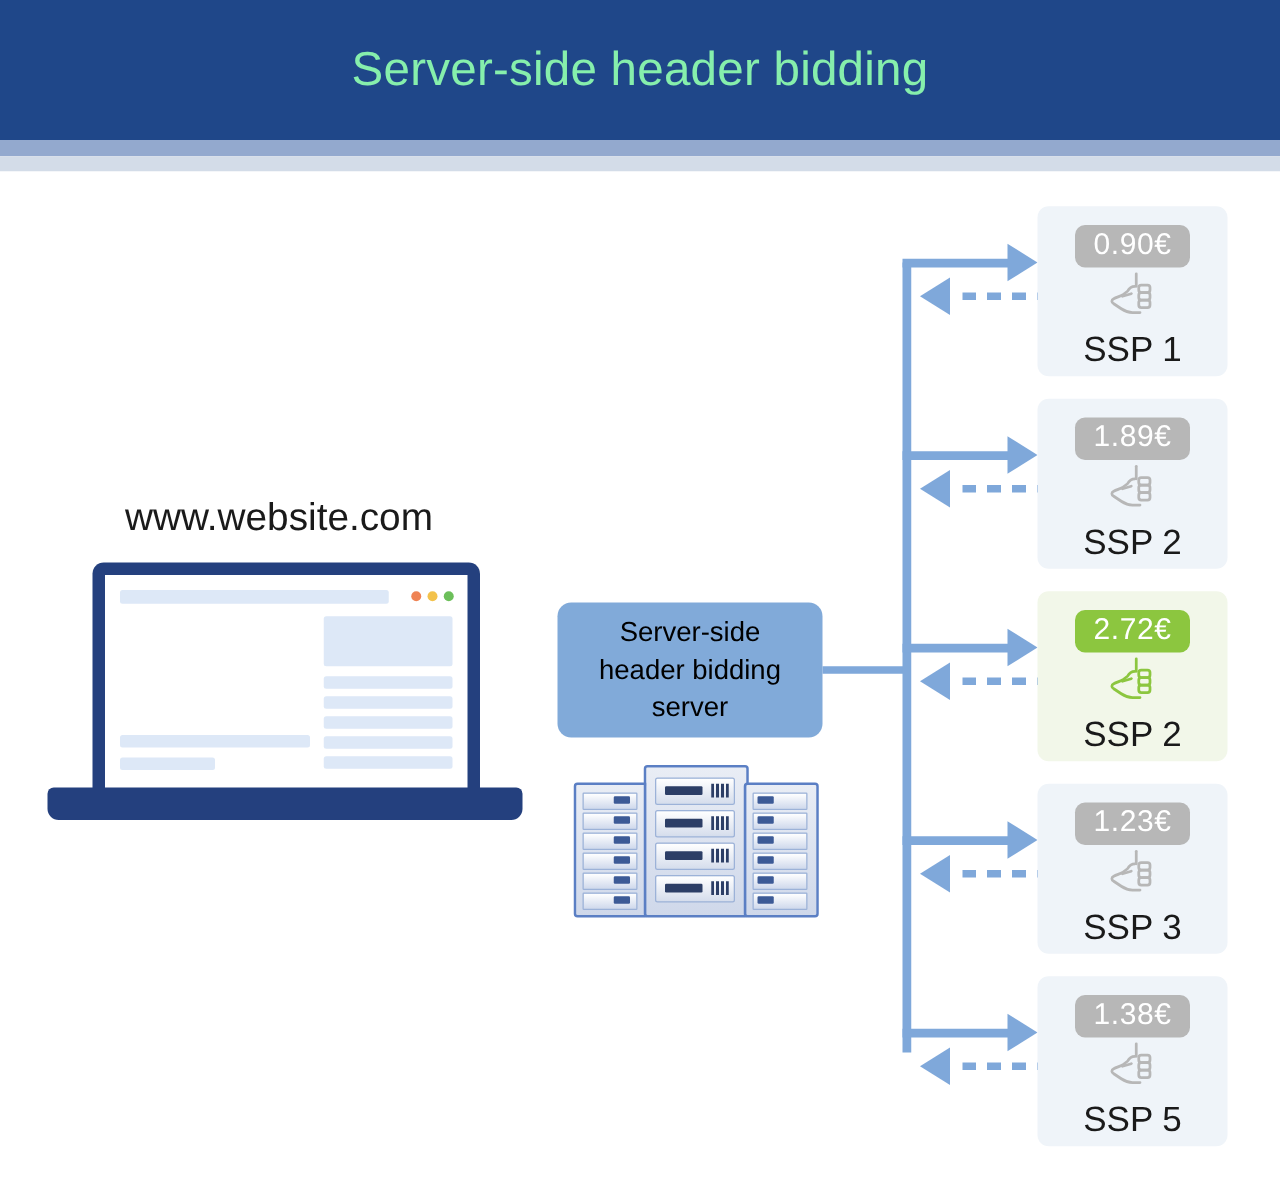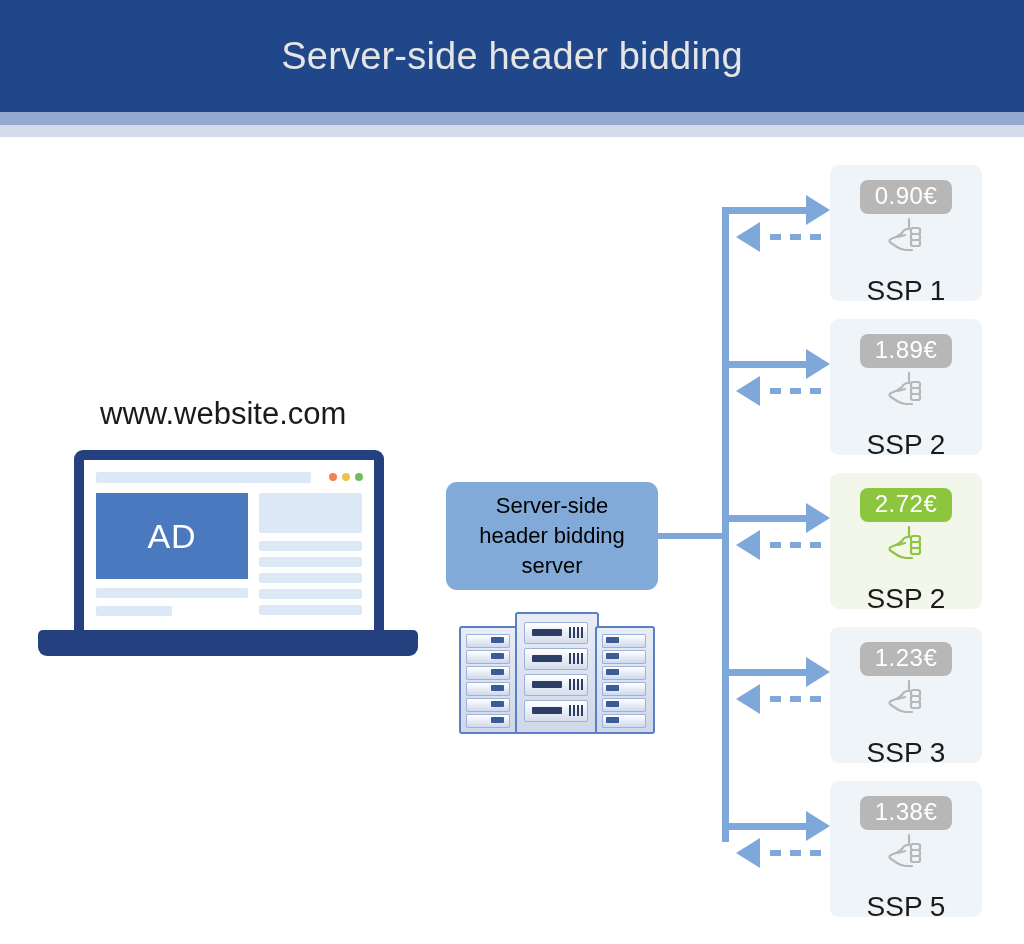--- a/index.html
+++ b/index.html
@@ -21,21 +21,21 @@
     position: absolute;
     left: 0; top: 0;
     width: 1024px;
     height: 112px;
     background: #1f4789;
     display: flex;
     align-items: center;
     justify-content: center;
   }
   .banner-title {
-    color: #e5e5e5;
+    color: #86efac;
     font-size: 38px;
     font-weight: 400;
     letter-spacing: 0.2px;
     white-space: nowrap;
   }
   .stripe-mid {
     position: absolute;
     left: 0; top: 112px;
     width: 1024px; height: 13px;
     background: #93a9ce;
@@ -251,21 +251,21 @@
     border-radius: 8px;
     font-size: 24px;
     padding: 4px 15px 6px 15px;
     line-height: 1;
     letter-spacing: 0.5px;
   }
   .ssp.winner .price-badge { background: #8cc63f; }
 
   .hand-icon { margin-top: 1px; }
   .ssp-label {
-    margin-top: 12px;
+    margin-top: 0;
     font-size: 28px;
     color: #1a1a1a;
   }
 </style>
 </head>
 <body>
 
 <div class="banner">
   <div class="banner-title">Server-side header bidding</div>
 </div>
@@ -275,23 +275,20 @@
 <div class="site-url">www.website.com</div>
 
 <div class="laptop">
   <div class="laptop-lid">
     <div class="laptop-screen">
       <div class="browser-bar"></div>
       <div class="dots">
         <div class="dot r"></div>
         <div class="dot y"></div>
         <div class="dot g"></div>
-      </div>
-      <div class="ad-block">
-        <span class="ad-text">AD</span>
       </div>
       <div class="side-card"></div>
       <div class="sk" style="left:175px; top:81px; width:103px;"></div>
       <div class="sk" style="left:175px; top:97px; width:103px;"></div>
       <div class="sk" style="left:175px; top:113px; width:103px;"></div>
       <div class="sk" style="left:175px; top:129px; width:103px;"></div>
       <div class="sk" style="left:175px; top:145px; width:103px;"></div>
       <div class="sk" style="left:12px; top:128px; width:152px;"></div>
       <div class="sk" style="left:12px; top:146px; width:76px;"></div>
     </div>

